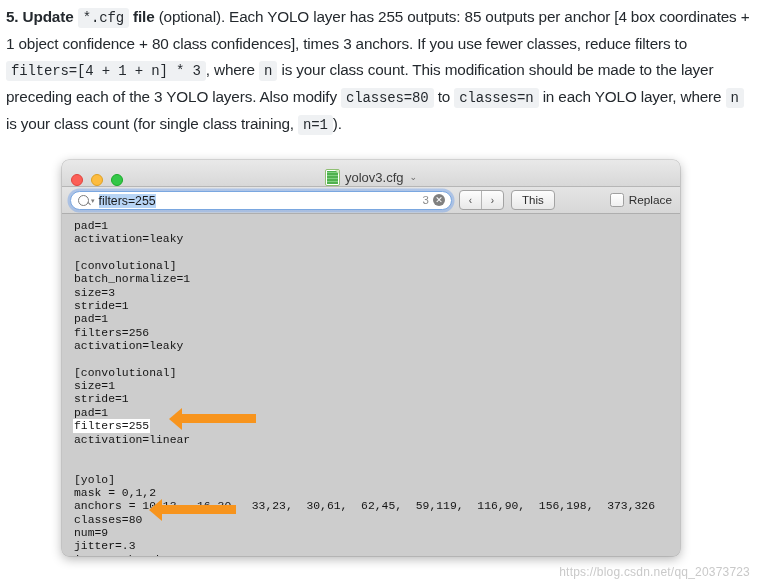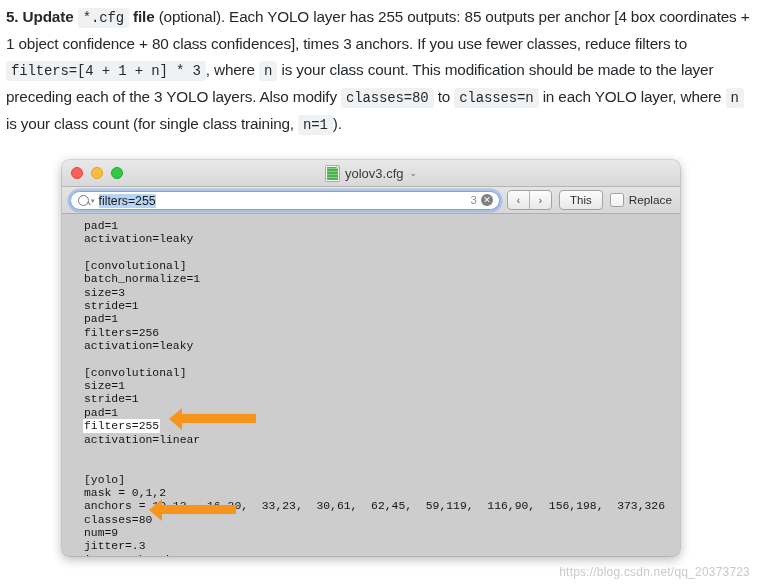--- a/index.html
+++ b/index.html
@@ -51,21 +51,21 @@
     overflow: hidden;
   }
 
   
   #titlebar {
     position: relative;
     height: 26px;
     background: linear-gradient(to bottom, #e9e9e9 0%, #d8d8d8 100%);
     border-bottom: 1px solid #b6b6b6;
     display: flex;
-    align-items: center;
+    align-items: flex-end;
   }
   .lights {
     display: flex;
     gap: 8px;
     margin-left: 9px;
   }
   .light {
     width: 12px; height: 12px;
     border-radius: 50%;
     box-sizing: border-box;
@@ -221,38 +221,39 @@
     font-size: 11.5px;
     color: #2d2d2d;
     flex: none;
     font-family: "Liberation Sans", sans-serif;
   }
   #replace-wrap {
     display: flex;
     align-items: center;
     gap: 5px;
     flex: none;
+    margin-left: 48px;
   }
   #replace-box {
     width: 12px; height: 12px;
     border: 1px solid #a0a0a0;
     border-radius: 2.5px;
     background: linear-gradient(to bottom, #ffffff, #f0f0f0);
   }
   #replace-label {
     font-size: 11.8px;
     color: #2d2d2d;
   }
 
   
   #editor {
     position: relative;
     height: 342px;
     background: #cdcdcd;
-    padding: 6px 0 0 22px;
+    padding: 6px 0 0 12px;
     box-sizing: border-box;
     overflow: hidden;
   }
   #code {
     font-family: "Liberation Mono", "DejaVu Sans Mono", monospace;
     font-size: 11.4px;
     line-height: 13.35px;
     color: #141414;
     white-space: pre;
     margin: 0;

